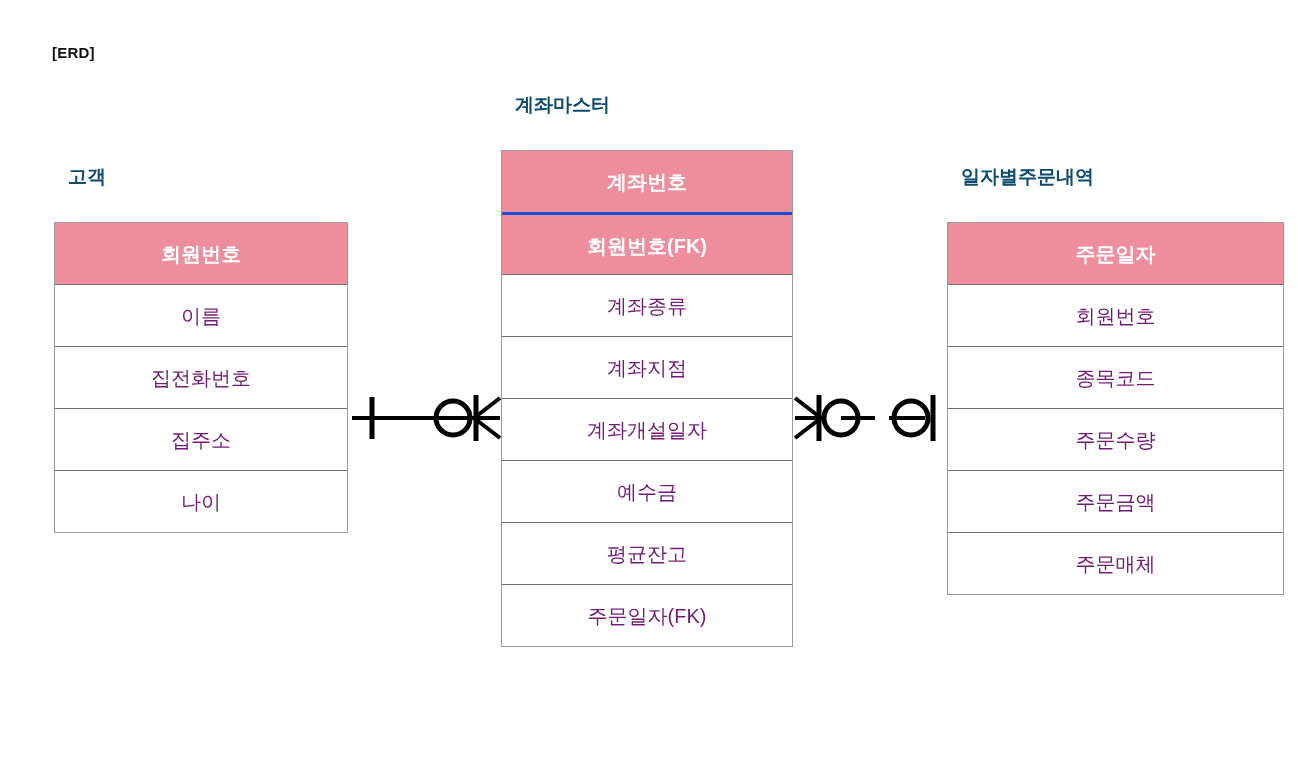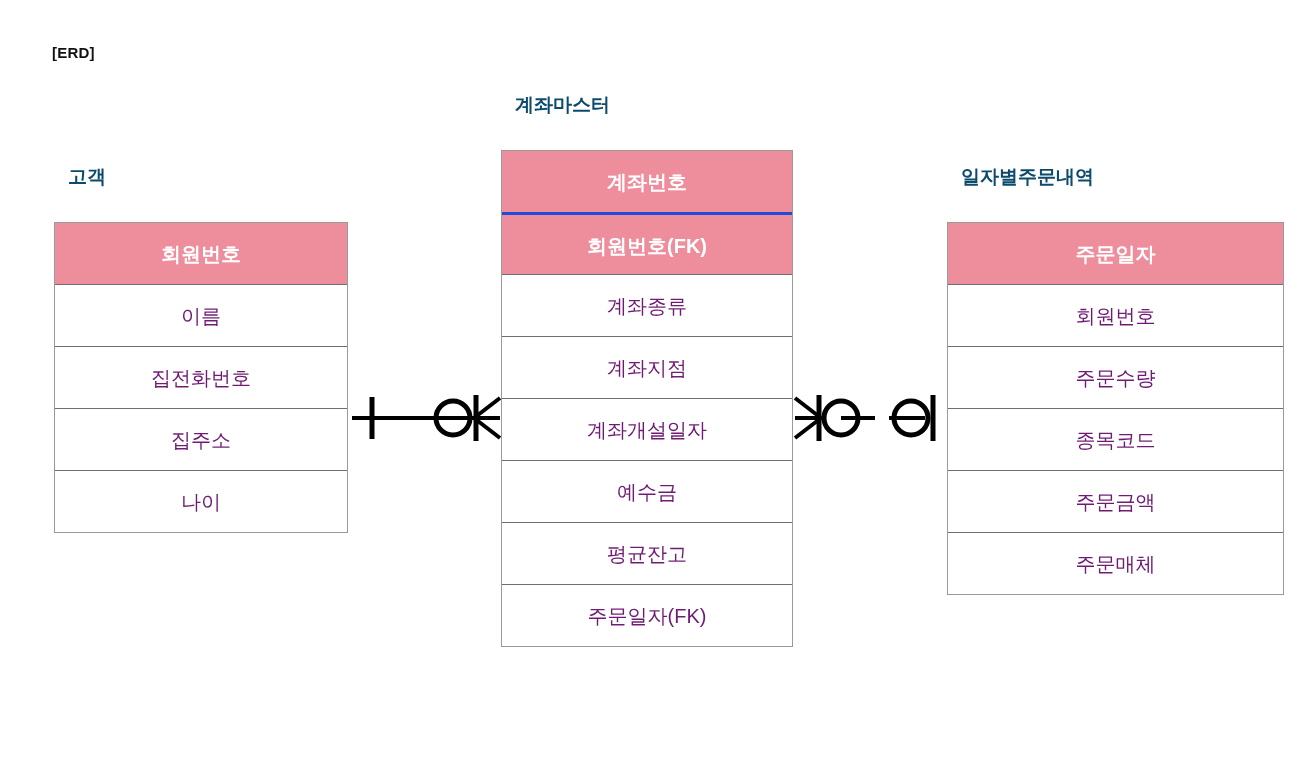--- a/index.html
+++ b/index.html
@@ -114,22 +114,22 @@
     <div class="attr-row">평균잔고</div>
     <div class="attr-row">주문일자(FK)</div>
   </div>
 </div>
 
 <div class="entity" id="entity-order">
   <div class="entity-title indent">일자별주문내역</div>
   <div class="entity-table">
     <div class="attr-row key first">주문일자</div>
     <div class="attr-row">회원번호</div>
+    <div class="attr-row">종목코드</div>
     <div class="attr-row">주문수량</div>
-    <div class="attr-row">종목코드</div>
     <div class="attr-row">주문금액</div>
     <div class="attr-row">주문매체</div>
   </div>
 </div>
 
 <div class="connector" id="connector-left">
   <svg width="160" height="64" viewBox="0 0 160 64">
 
     <line x1="4" y1="32" x2="134" y2="32" stroke="#000000" stroke-width="4"></line>
 

